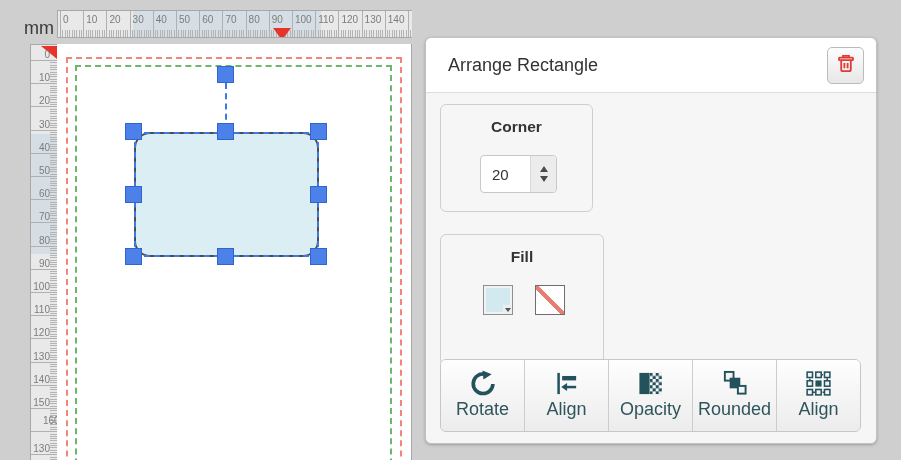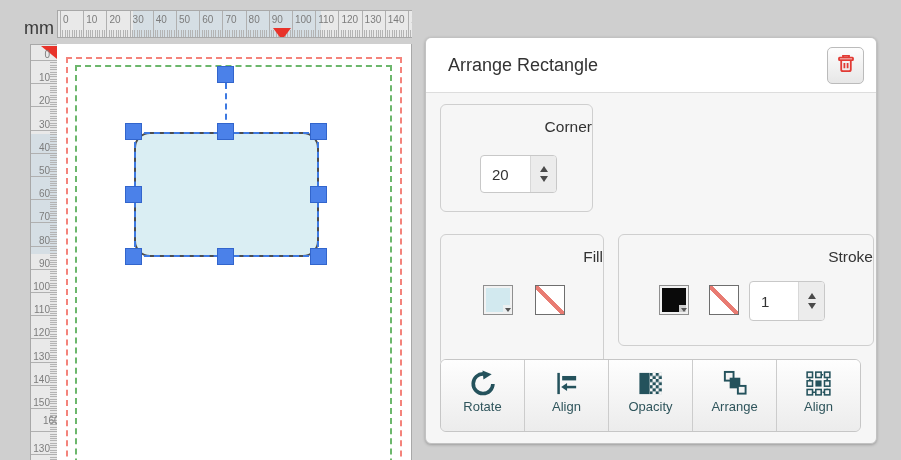--- a/index.html
+++ b/index.html
@@ -52,21 +52,21 @@
              background:#f6f6f6; border:1px solid #c2c2c2; border-radius:6px;
              box-shadow:0 1px 3px rgba(0,0,0,.25); }
   .panel-header { position:absolute; left:0; top:0; right:0; height:55px; background:#ffffff;
              border-bottom:1px solid #dddddd; border-radius:6px 6px 0 0; }
   .panel-title { position:absolute; left:22px; top:0; line-height:55px; font-size:18px; color:#333333; }
   .trash-btn { position:absolute; right:12px; top:9px; width:37px; height:37px;
              background:linear-gradient(#fdfdfd,#e7e7e7); border:1px solid #bbbbbb; border-radius:5px;
              display:flex; align-items:center; justify-content:center; cursor:pointer; }
 
   .group-box { position:absolute; border:1px solid #cfcfcf; border-radius:6px; }
-  .box-label { position:absolute; left:0; right:0; top:13px; text-align:right; font-size:15.5px; color:#333333; }
+  .box-label { position:absolute; left:0; right:0; top:13px; text-align:center; font-size:15.5px; color:#333333;font-weight:bold; }
 
   .corner-box { left:14px; top:66px; width:153px; height:108px; }
   .fill-box   { left:14px; top:196px; width:164px; height:132px; }
   .stroke-box { left:192px; top:196px; width:256px; height:112px; }
 
   .spinbox { position:absolute; background:#ffffff; border:1px solid #c8c8c8; border-radius:4px;
              display:flex; overflow:hidden; }
   .spin-corner { left:39px; top:50px; width:77px; height:38px; }
   .spin-stroke { left:130px; top:46px; width:76px; height:40px; }
   .spinbox input { flex:1; min-width:0; border:none; outline:none; background:transparent;
@@ -92,21 +92,21 @@
   .stroke-swatch { left:40px; background-color:#0a0a0a; }
   .stroke-none   { left:90px; }
 
   .actions { position:absolute; left:14px; top:321px; width:421px; height:73px;
              border:1px solid #c6c6c6; border-radius:6px; display:flex;
              background:linear-gradient(#fefefe,#ebebeb); overflow:hidden; }
   .action-btn { flex:1; border-right:1px solid #cccccc; display:flex; flex-direction:column;
              align-items:center; justify-content:flex-start; padding-top:8px; cursor:pointer;
              background:linear-gradient(#fefefe,#ececec); }
   .action-btn:last-child { border-right:none; }
-  .action-label { font-size:13px; color:#2f555c; margin-top:1px; }
+  .action-label { font-size:18px; color:#2f555c; margin-top:1px; }
   .action-icon { height:30px; display:flex; align-items:center; }
 </style>
 </head>
 <body>
 
 <div class="unit-label">mm</div>
 
 <div class="h-ruler">
   <div class="h-highlight"></div>
   <div class="minor"></div>
@@ -236,36 +236,20 @@
   <div class="group-box fill-box">
     <div class="box-label">Fill</div>
     <div class="swatch fill-swatch">
       <span class="dd-corner">
           <span></span>
         </span>
     </div>
     <div class="swatch-none fill-none"></div>
   </div>
 
-  <div class="group-box stroke-box">
-    <div class="box-label">Stroke</div>
-    <div class="swatch stroke-swatch">
-      <span class="dd-corner">
-          <span></span>
-        </span>
-    </div>
-    <div class="swatch-none stroke-none"></div>
-    <div class="spinbox spin-stroke">
-      <input type="text" value="1" style="">
-      <div class="stepper">
-        <span class="tri-up"></span>
-        <span class="tri-down"></span>
-      </div>
-    </div>
-  </div>
 
   <div class="actions">
 
     <div class="action-btn">
       <span class="action-icon">
         <svg width="27" height="27" viewBox="0 0 28 28">
           <path d="M15 4 A10.2 10.2 0 1 0 24.8 14.5" fill="none" stroke="#24525c" stroke-width="3.8"></path>
           <polygon points="14,0.5 23.5,4.5 15,9.8" fill="#24525c"></polygon>
         </svg>
       </span>
@@ -301,21 +285,21 @@
     </div>
 
     <div class="action-btn">
       <span class="action-icon">
         <svg width="27" height="27" viewBox="0 0 28 28">
           <rect x="4" y="2" width="9" height="9" fill="#f4f4f4" stroke="#24525c" stroke-width="2"></rect>
           <rect x="9" y="8" width="11" height="11" fill="#24525c"></rect>
           <rect x="17.5" y="16.5" width="8" height="8" fill="#f4f4f4" stroke="#24525c" stroke-width="2"></rect>
         </svg>
       </span>
-      <span class="action-label">Arrange</span>
+      <span class="action-label">Rounded</span>
     </div>
 
     <div class="action-btn">
       <span class="action-icon">
         <svg width="27" height="27" viewBox="0 0 28 28">
           <rect x="5" y="5" width="18" height="18" fill="none" stroke="#24525c" stroke-width="1.6" stroke-dasharray="3,2.4"></rect>
           <g fill="#f4f4f4" stroke="#24525c" stroke-width="1.6">
             <rect x="2.2" y="2.2" width="5.6" height="5.6"></rect>
               <rect x="11.2" y="2.2" width="5.6" height="5.6"></rect>
               <rect x="20.2" y="2.2" width="5.6" height="5.6"></rect>

